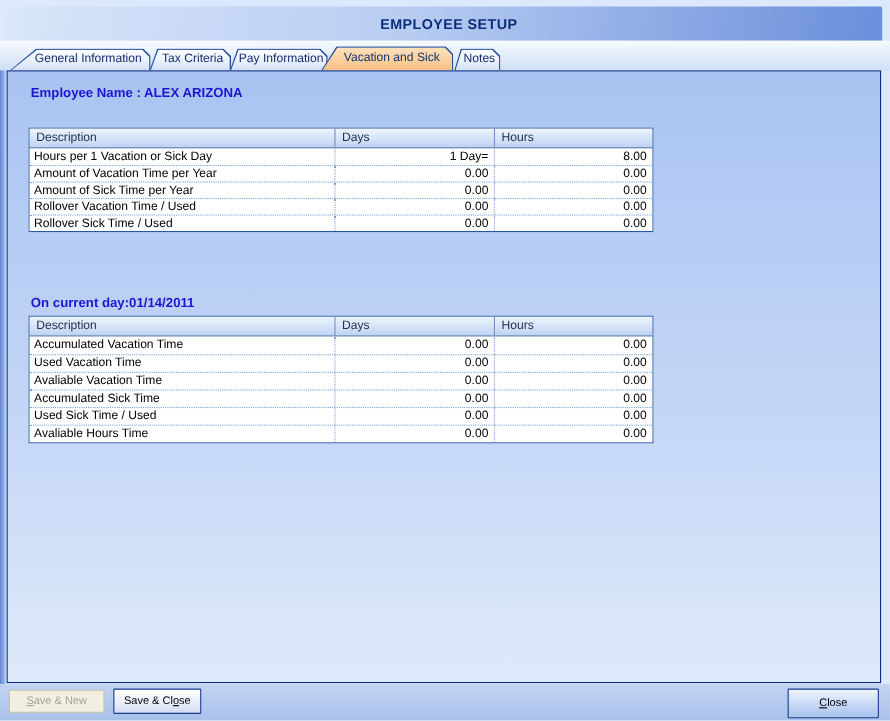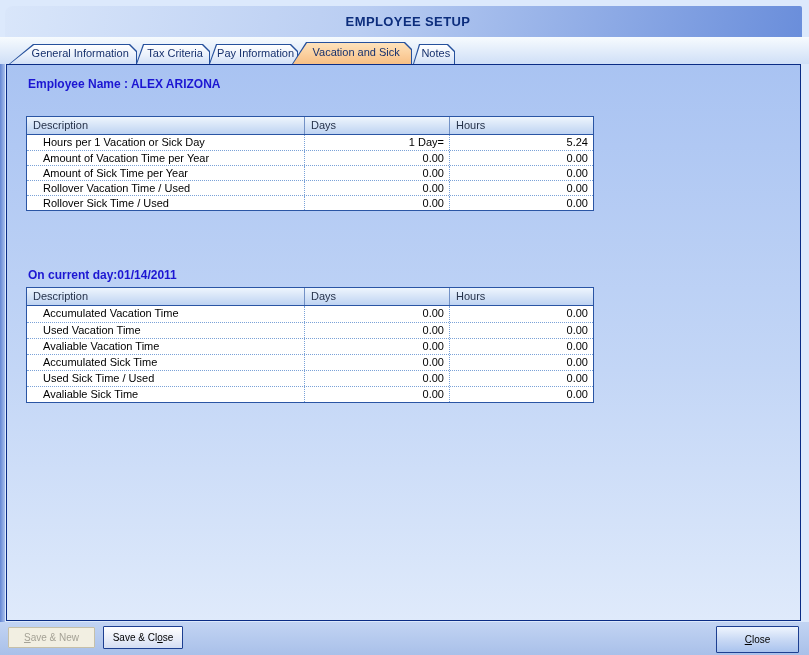--- a/index.html
+++ b/index.html
@@ -76,21 +76,21 @@
     background:linear-gradient(180deg,#eef5fd,#bed3f2);
     border-bottom:1px solid #2a55a4;
     color:#26324a;
   }
   .t-head .hc { line-height:17px; padding-left:6px; }
   .t-head .hc + .hc { border-left:1px solid #7291c6; }
   .t-row { display:flex; background:#ffffff; color:#000; }
   .t1 .t-row { height:15px; line-height:14px; }
   .t2 .t-row { height:16px; line-height:15px; }
   .t-row + .t-row { border-top:1px dotted #7aa2d8; }
-  .c-desc  { width:277px; padding-left:16px; overflow:hidden; white-space:nowrap; }
+  .c-desc  { width:277px; padding-left:4px; overflow:hidden; white-space:nowrap; }
   .c-days  { width:145px; text-align:right; padding-right:5px; border-left:1px dotted #7aa2d8; }
   .c-hours { flex:1;      text-align:right; padding-right:5px; border-left:1px dotted #7aa2d8; }
   .hc.c-desc { padding-left:6px; }
   
   .footer {
     position:absolute; left:0; top:622px; width:809px; height:33px;
     background:linear-gradient(180deg,#c2d4f3,#a9c0e9);
   }
   .btn {
     position:absolute; font-size:10px; text-align:center;
@@ -150,21 +150,21 @@
 
   <div class="data-table t1">
     <div class="t-head">
       <div class="hc c-desc">Description</div>
       <div class="hc c-days" style="text-align:left;padding-left:6px;">Days</div>
       <div class="hc c-hours" style="text-align:left;padding-left:6px;">Hours</div>
     </div>
     <div class="t-row">
       <div class="c-desc">Hours per 1 Vacation or Sick Day</div>
       <div class="c-days">1 Day=</div>
-      <div class="c-hours">5.24</div>
+      <div class="c-hours">8.00</div>
     </div>
     <div class="t-row">
       <div class="c-desc">Amount of Vacation Time per Year</div>
       <div class="c-days">0.00</div>
       <div class="c-hours">0.00</div>
     </div>
     <div class="t-row">
       <div class="c-desc">Amount of Sick Time per Year</div>
       <div class="c-days">0.00</div>
       <div class="c-hours">0.00</div>
@@ -208,21 +208,21 @@
       <div class="c-desc">Accumulated Sick Time</div>
       <div class="c-days">0.00</div>
       <div class="c-hours">0.00</div>
     </div>
     <div class="t-row">
       <div class="c-desc">Used Sick Time / Used</div>
       <div class="c-days">0.00</div>
       <div class="c-hours">0.00</div>
     </div>
     <div class="t-row">
-      <div class="c-desc">Avaliable Sick Time</div>
+      <div class="c-desc">Avaliable Hours Time</div>
       <div class="c-days">0.00</div>
       <div class="c-hours">0.00</div>
     </div>
   </div>
 
 </div>
 
 <div class="footer">
   <button class="btn btn-save-new" disabled="">
     <span class="mn">S</span><span>ave &amp; New</span>

